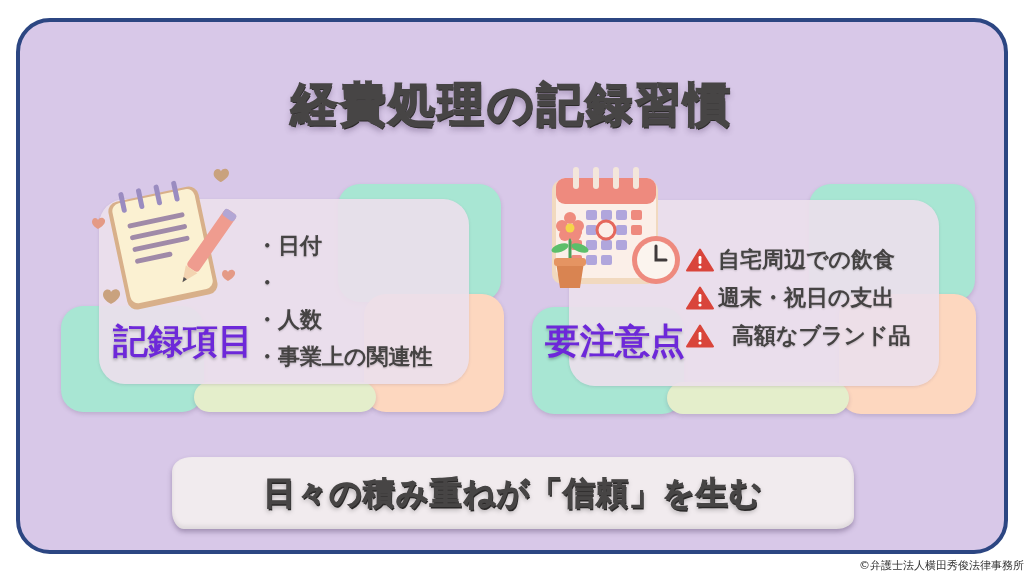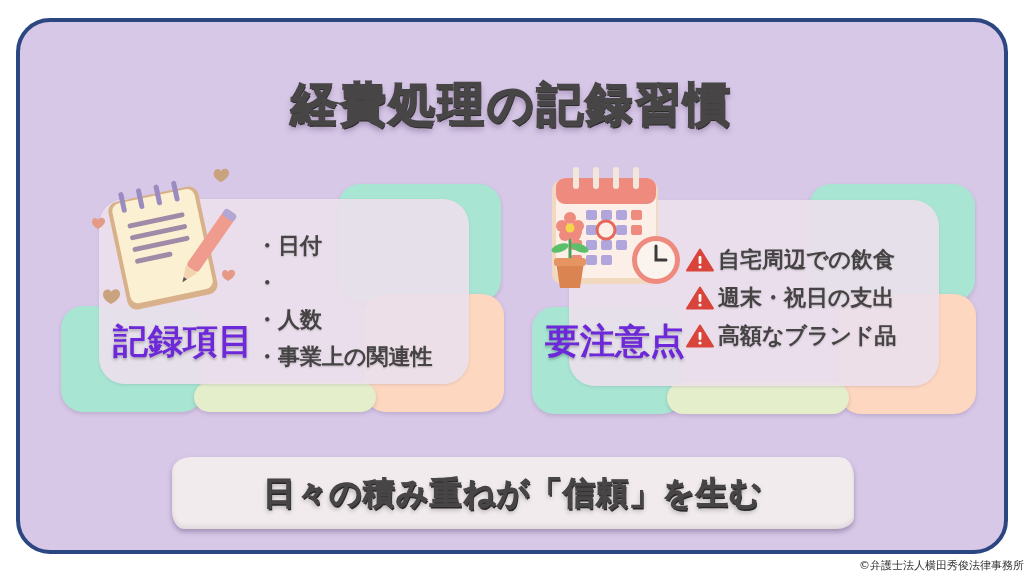--- a/index.html
+++ b/index.html
@@ -182,21 +182,21 @@
         <span>自宅周辺での飲食</span>
       </li>
       <li style="height:38px;line-height:38px;">
         <svg class="warn" viewBox="0 0 28 24">
             <path d="M14 1.5 L27 22.5 H1 Z" fill="#d9453b" stroke="#d9453b" stroke-width="2" stroke-linejoin="round"></path>
             <rect x="12.6" y="8" width="2.8" height="8" rx="1.2" fill="#fff"></rect>
             <circle cx="14" cy="19" r="1.6" fill="#fff"></circle>
           </svg>
         <span>週末・祝日の支出</span>
       </li>
-      <li style="height:38px;line-height:38px;">
+      <li style="height:38px;line-height:38px;gap:14px;">
         <svg class="warn" viewBox="0 0 28 24">
             <path d="M14 1.5 L27 22.5 H1 Z" fill="#d9453b" stroke="#d9453b" stroke-width="2" stroke-linejoin="round"></path>
             <rect x="12.6" y="8" width="2.8" height="8" rx="1.2" fill="#fff"></rect>
             <circle cx="14" cy="19" r="1.6" fill="#fff"></circle>
           </svg>
         <span>高額なブランド品</span>
       </li>
     </ul>
   </div>
 

